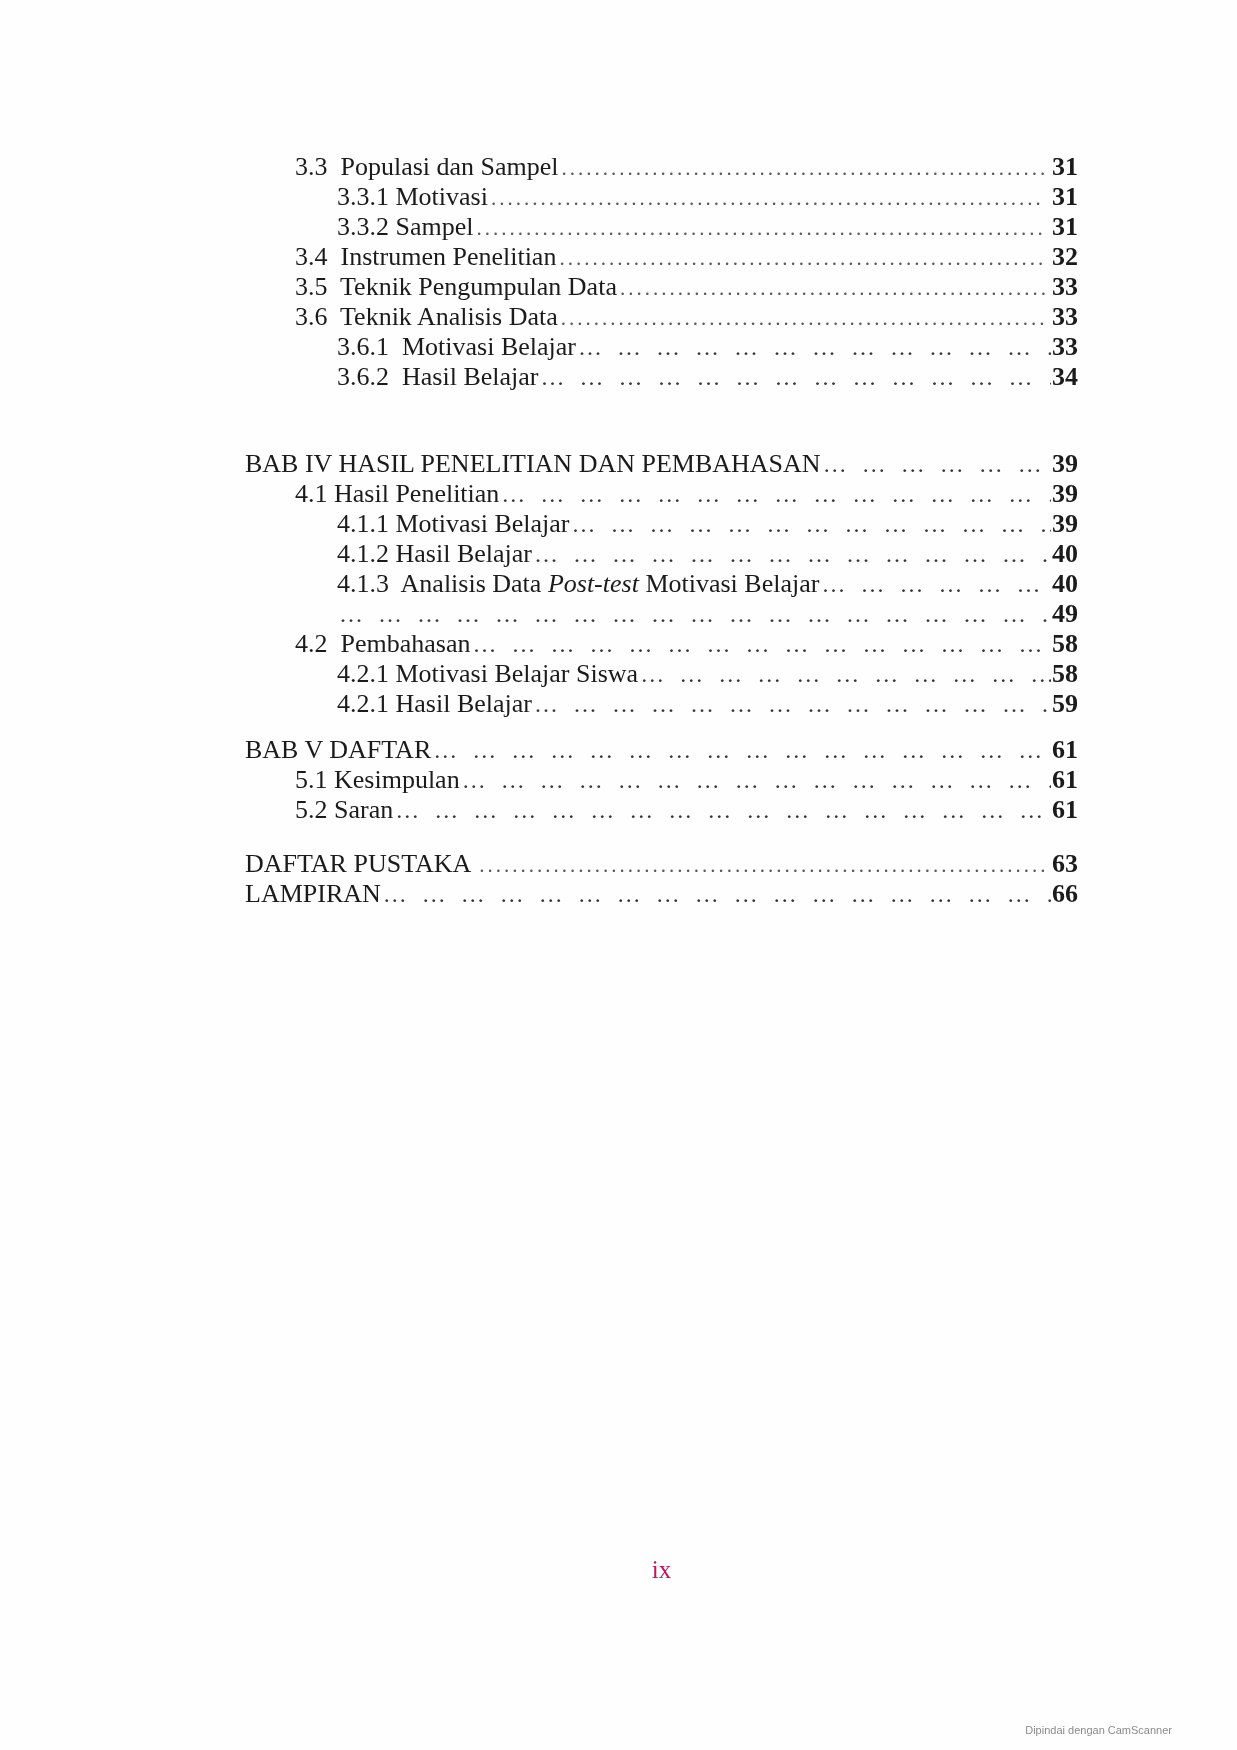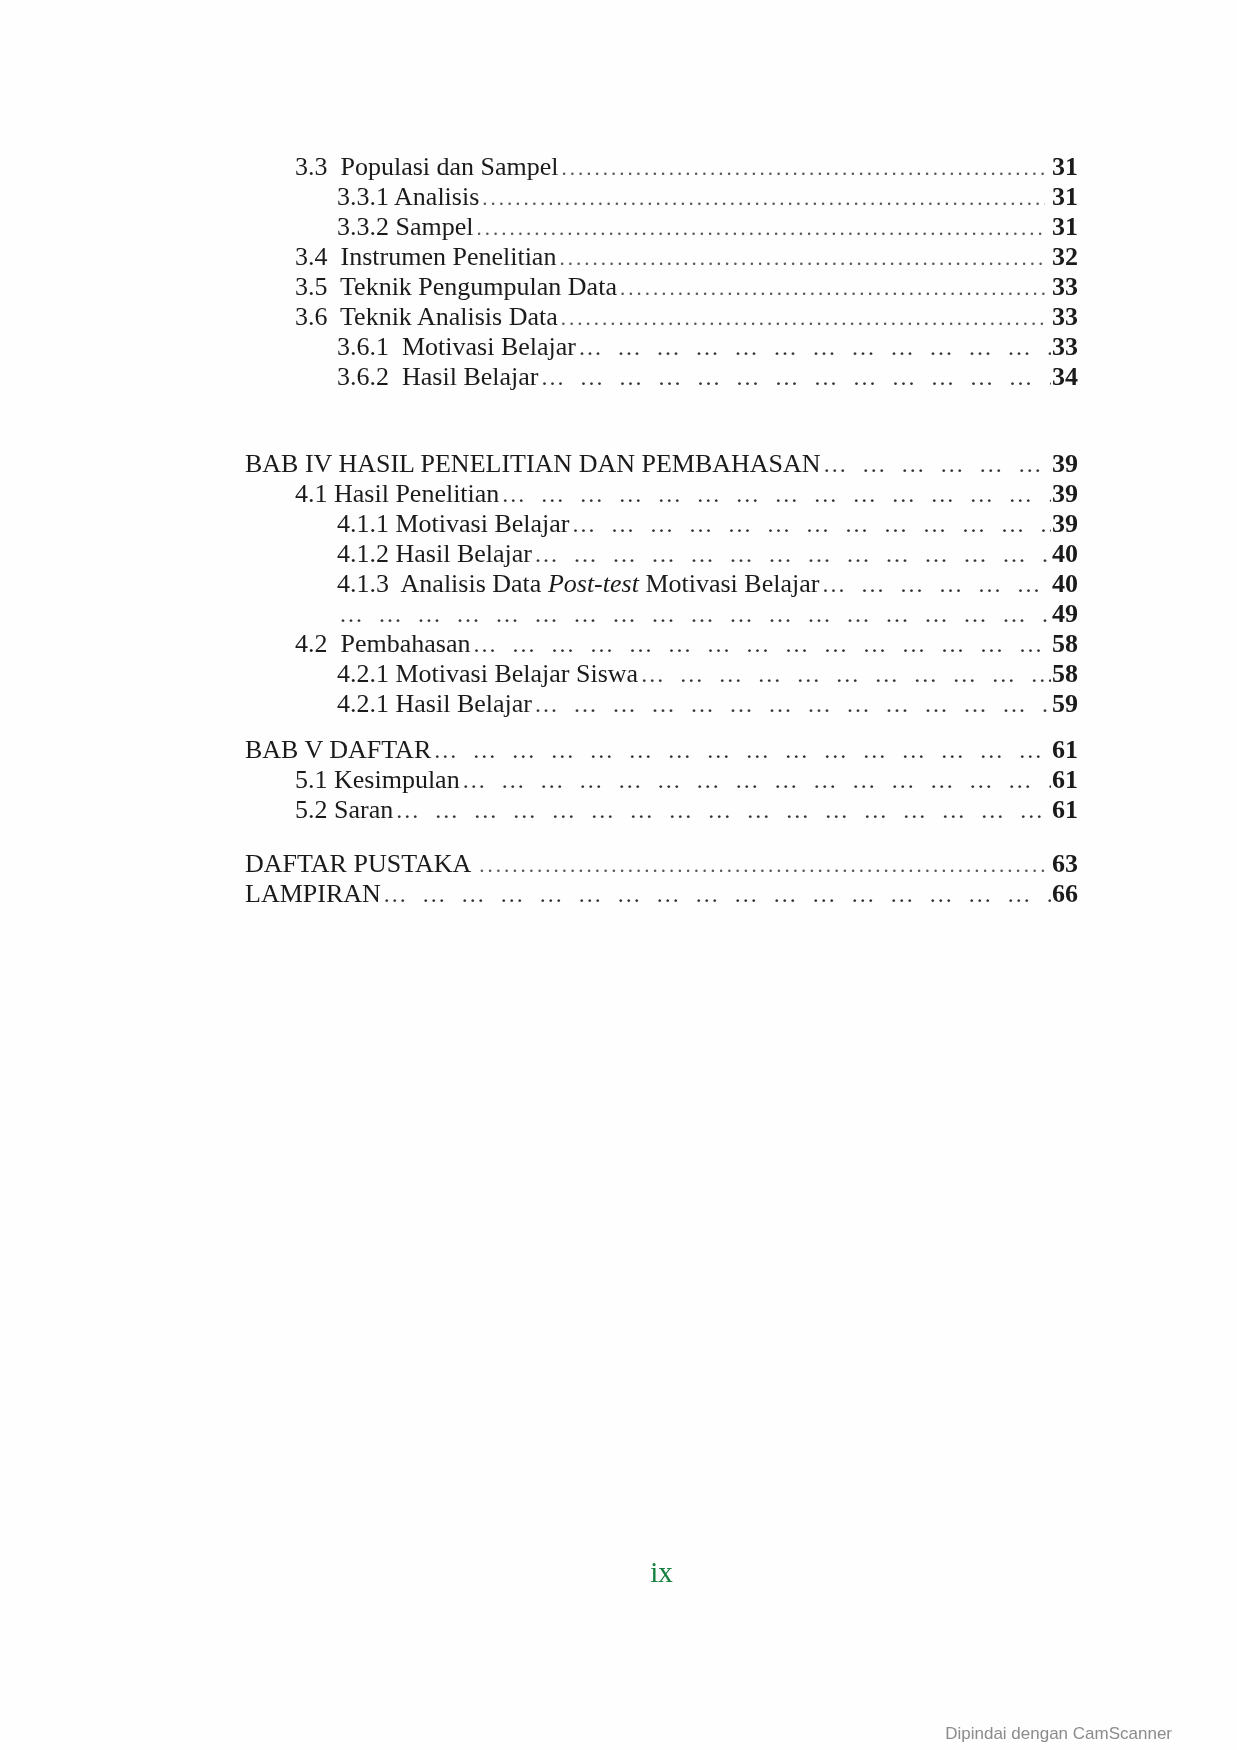--- a/index.html
+++ b/index.html
@@ -54,46 +54,46 @@
     color: #333333;
   }
   .toc-page { flex: none; text-align: right; font-weight: bold; }
   .toc-page.fine { padding-left: 7px; }
   .toc-page.spaced { padding-left: 1px; }
   .folio {
     position: absolute;
     left: 245px; top: 1556px;
     width: 833px;
     text-align: center;
-    font-size: 29px;
-    color: #15803d;
+    font-size: 25px;
+    color: #be185d;
     font-family: Liberation Serif, serif;
   }
   .watermark {
     position: absolute;
     top: 1724px;
     right: 65px;
     font-family: "Liberation Sans", "DejaVu Sans", sans-serif;
-    font-size: 17px;
+    font-size: 11px;
     color: #8b8b8b;
   }
 </style>
 </head>
 <body>
 
 <div class="page">
   <div class="toc">
       <div class="toc-section">
         <div class="toc-row indent-1">
           <span class="toc-label"><span>3.3  Populasi dan Sampel</span></span>
           <span class="toc-leader fine">............................................................................................................................................................................................................................................................................................................</span>
           <span class="toc-page fine">31</span>
         </div>
         <div class="toc-row indent-2">
-          <span class="toc-label"><span>3.3.1 Analisis</span></span>
+          <span class="toc-label"><span>3.3.1 Motivasi</span></span>
           <span class="toc-leader fine">............................................................................................................................................................................................................................................................................................................</span>
           <span class="toc-page fine">31</span>
         </div>
         <div class="toc-row indent-2">
           <span class="toc-label"><span>3.3.2 Sampel</span></span>
           <span class="toc-leader fine">............................................................................................................................................................................................................................................................................................................</span>
           <span class="toc-page fine">31</span>
         </div>
         <div class="toc-row indent-1">
           <span class="toc-label"><span>3.4  Instrumen Penelitian</span></span>

